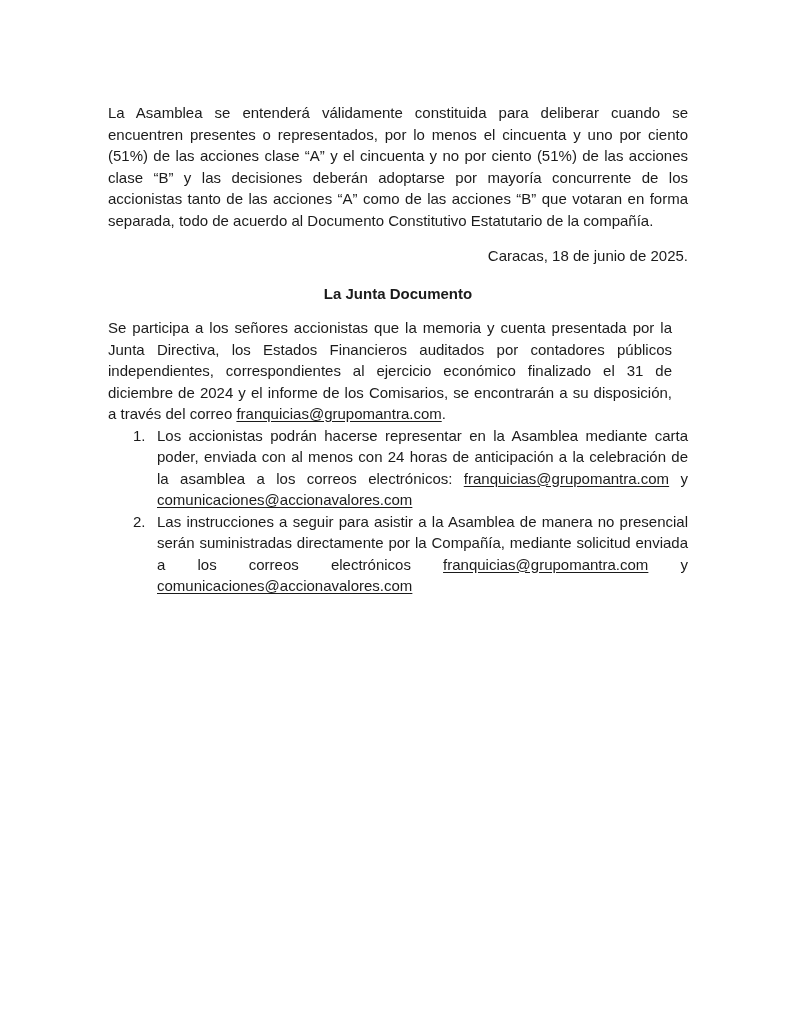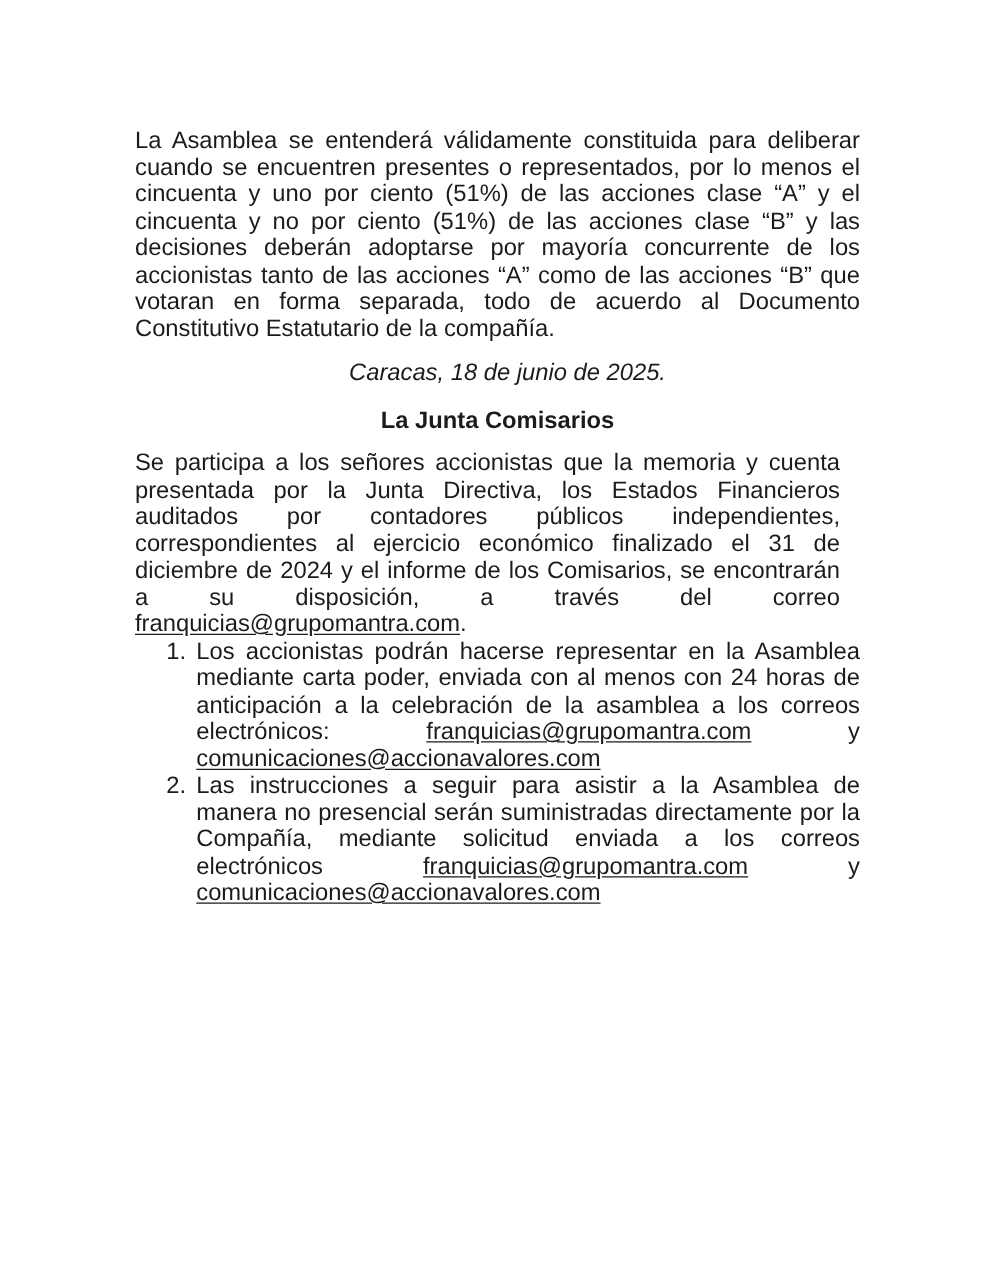--- a/index.html
+++ b/index.html
@@ -15,31 +15,30 @@
     overflow: hidden;
     font-family: "Liberation Sans", "DejaVu Sans", sans-serif;
   }
   .doc {
     position: absolute;
     left: 108px;
     top: 0;
     width: 580px;
     padding-top: 102px;
     color: #1b1b1b;
-    font-size: 19px;
+    font-size: 15px;
     line-height: 21.5px;
     text-align: justify;
   }
   .para {
     margin: 0;
   }
   .dateline {
     margin: 14px 0 0 16px;
-    text-align: center;
-    font-style: italic;
+    text-align: right;
   }
   .heading {
     margin: 16px 0 0 0;
     text-align: center;
     font-weight: bold;
   }
   .notice {
     margin: 13px 16px 0 0;
   }
   .num-list {
@@ -65,21 +64,21 @@
 </head>
 <body>
 
 <div class="page">
   <div class="doc">
 
     <p class="para">La Asamblea se entenderá válidamente constituida para deliberar cuando se encuentren presentes o representados, por lo menos el cincuenta y uno por ciento (51%) de las acciones clase “A” y el cincuenta y no por ciento (51%) de las acciones clase “B” y las decisiones deberán adoptarse por mayoría concurrente de los accionistas tanto de las acciones “A” como de las acciones “B” que votaran en forma separada, todo de acuerdo al Documento Constitutivo Estatutario de la compañía.</p>
 
     <p class="dateline">Caracas, 18 de junio de 2025.</p>
 
-    <p class="heading">La Junta Comisarios</p>
+    <p class="heading">La Junta Documento</p>
 
     <p class="notice"><span>Se participa a los señores accionistas que la memoria y cuenta presentada por la Junta Directiva, los Estados Financieros auditados por contadores públicos independientes, correspondientes al ejercicio económico finalizado el 31 de diciembre de 2024 y el informe de los Comisarios, se encontrarán a su disposición, a través del correo </span><a class="email-link">franquicias@grupomantra.com</a><span>.</span></p>
 
     <div class="num-list">
 
       <div class="list-item">
         <span class="list-num">1.</span>
         <span>Los accionistas podrán hacerse representar en la Asamblea mediante carta poder, enviada con al menos con 24 horas de anticipación a la celebración de la asamblea a los correos electrónicos: </span><a class="email-link">franquicias@grupomantra.com</a><span> y </span><a class="email-link">comunicaciones@accionavalores.com</a>
       </div>
 

